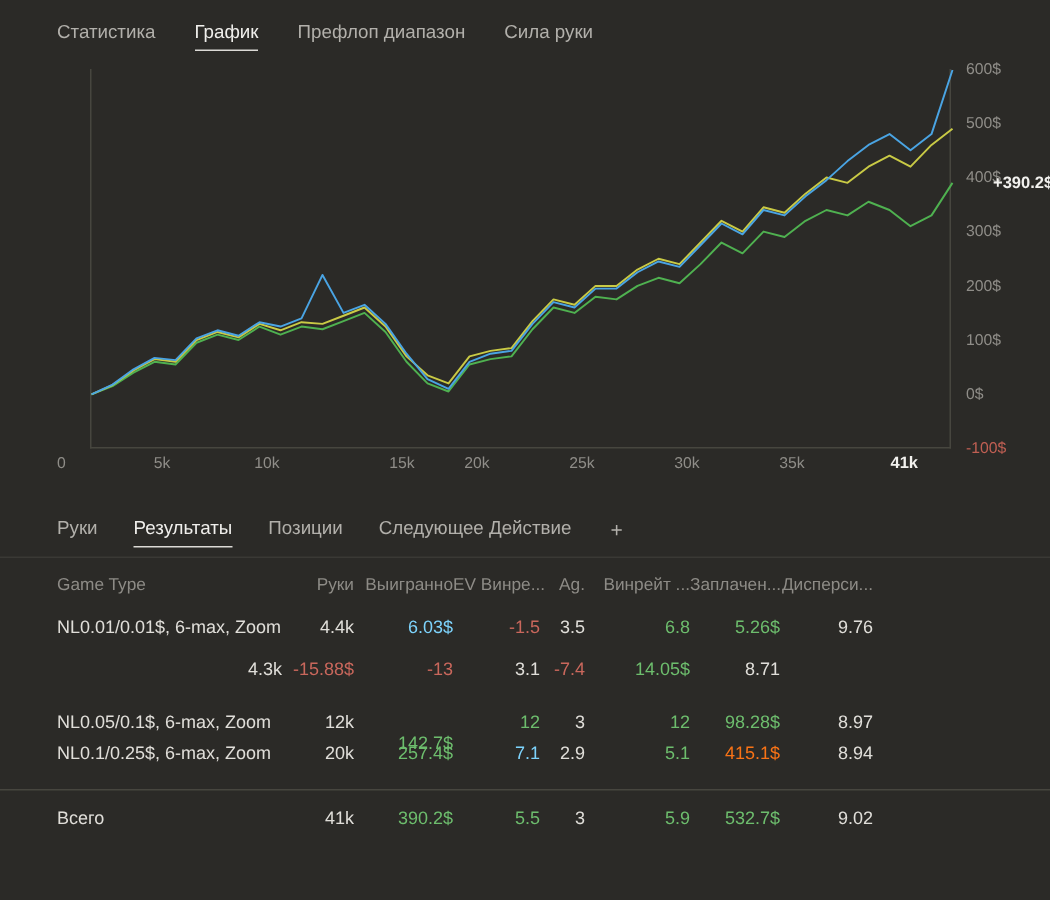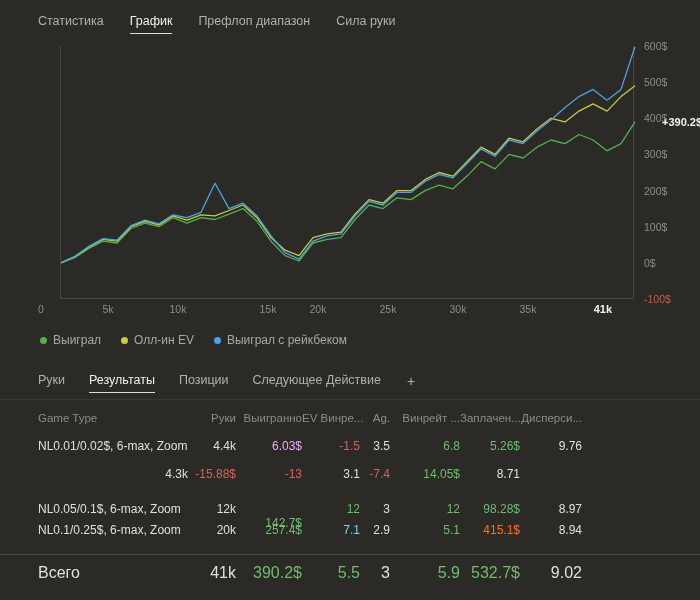--- a/index.html
+++ b/index.html
@@ -33,21 +33,21 @@
   .add-tab{color:#b2b0ab;font-size:14px;cursor:pointer;padding:0 2px;}
   .divider{border-bottom:1px solid #3a3935;width:700px;}
   .total-divider{border-bottom:1px solid #47463f;width:700px;margin-top:10px;}
 
   .grid{display:grid;grid-template-columns:150px 48px 66px 58px 30px 70px 60px 62px;padding-left:38px;}
   .cell{white-space:nowrap;}
   .c-num{text-align:right;}
   .t-header{color:#8d8b86;font-size:11.5px;padding-top:12px;padding-bottom:8px;}
   .t-header .cell{cursor:pointer}
   .t-row{height:28px;align-items:center;font-size:12px;color:#e0ded9;cursor:pointer}
-  .t-total{height:36px;align-items:center;font-size:16px;color:#e0ded9;}
+  .t-total{height:36px;align-items:center;font-size:12px;color:#e0ded9;}
 </style>
 </head>
 <body>
 
 <div class="app">
 
   <div class="top-nav">
       <div class="nav-item">Статистика</div>
       <div class="nav-item active">График</div>
       <div class="nav-item">Префлоп диапазон</div>
@@ -80,34 +80,20 @@
       <span style="left: 70px;">5k</span>
       <span style="left: 140px;">10k</span>
       <span style="left: 210px; margin-left: 20px;">15k</span>
       <span style="left: 280px;">20k</span>
       <span style="left: 350px;">25k</span>
       <span style="left: 420px;">30k</span>
       <span style="left: 490px;">35k</span>
       <span class="em" style="left: 574px; transform: translateX(-100%);">41k</span>
     </div>
 
-  <div class="legend">
-      <div class="legend-item">
-        <span class="legend-dot" style="background: rgb(79, 177, 80);"></span>
-        <span>Выиграл</span>
-      </div>
-      <div class="legend-item">
-        <span class="legend-dot" style="background: rgb(201, 202, 69);"></span>
-        <span>Олл-ин EV</span>
-      </div>
-      <div class="legend-item">
-        <span class="legend-dot" style="background: rgb(74, 164, 227);"></span>
-        <span>Выиграл с рейкбеком</span>
-      </div>
-    </div>
 
   <div class="tabs-row">
     <div class="tabs-items">
         <div class="tab-item">Руки</div>
         <div class="tab-item active">Результаты</div>
         <div class="tab-item">Позиции</div>
         <div class="tab-item">Следующее Действие</div>
       </div>
     <div class="add-tab">+</div>
   </div>
@@ -118,23 +104,23 @@
       <div class="cell c-num">Руки</div>
       <div class="cell c-num">Выигранно</div>
       <div class="cell c-num">EV Винре...</div>
       <div class="cell c-num">Ag.</div>
       <div class="cell c-num">Винрейт ...</div>
       <div class="cell c-num">Заплачен...</div>
       <div class="cell c-num">Дисперси...</div>
     </div>
   <div>
       <div class="grid t-row">
-        <div class="cell c-name">NL0.01/0.02$, 6-max, Zoom</div>
+        <div class="cell c-name">NL0.01/0.01$, 6-max, Zoom</div>
         <div class="cell c-num">4.4k</div>
-        <div class="cell c-num" style="color: #f0abfc;">6.03$</div>
+        <div class="cell c-num" style="color: #7dd3fc;">6.03$</div>
         <div class="cell c-num" style="color: rgb(201, 103, 92);">-1.5</div>
         <div class="cell c-num">3.5</div>
         <div class="cell c-num" style="color: rgb(109, 189, 109);">6.8</div>
         <div class="cell c-num" style="color: rgb(109, 189, 109);">5.26$</div>
         <div class="cell c-num">9.76</div>
       </div>
       <div class="grid t-row">
         <div class="cell c-num">4.3k</div>
         <div class="cell c-num" style="color: rgb(201, 103, 92);">-15.88$</div>
         <div class="cell c-num" style="color: rgb(201, 103, 92);">-13</div>

